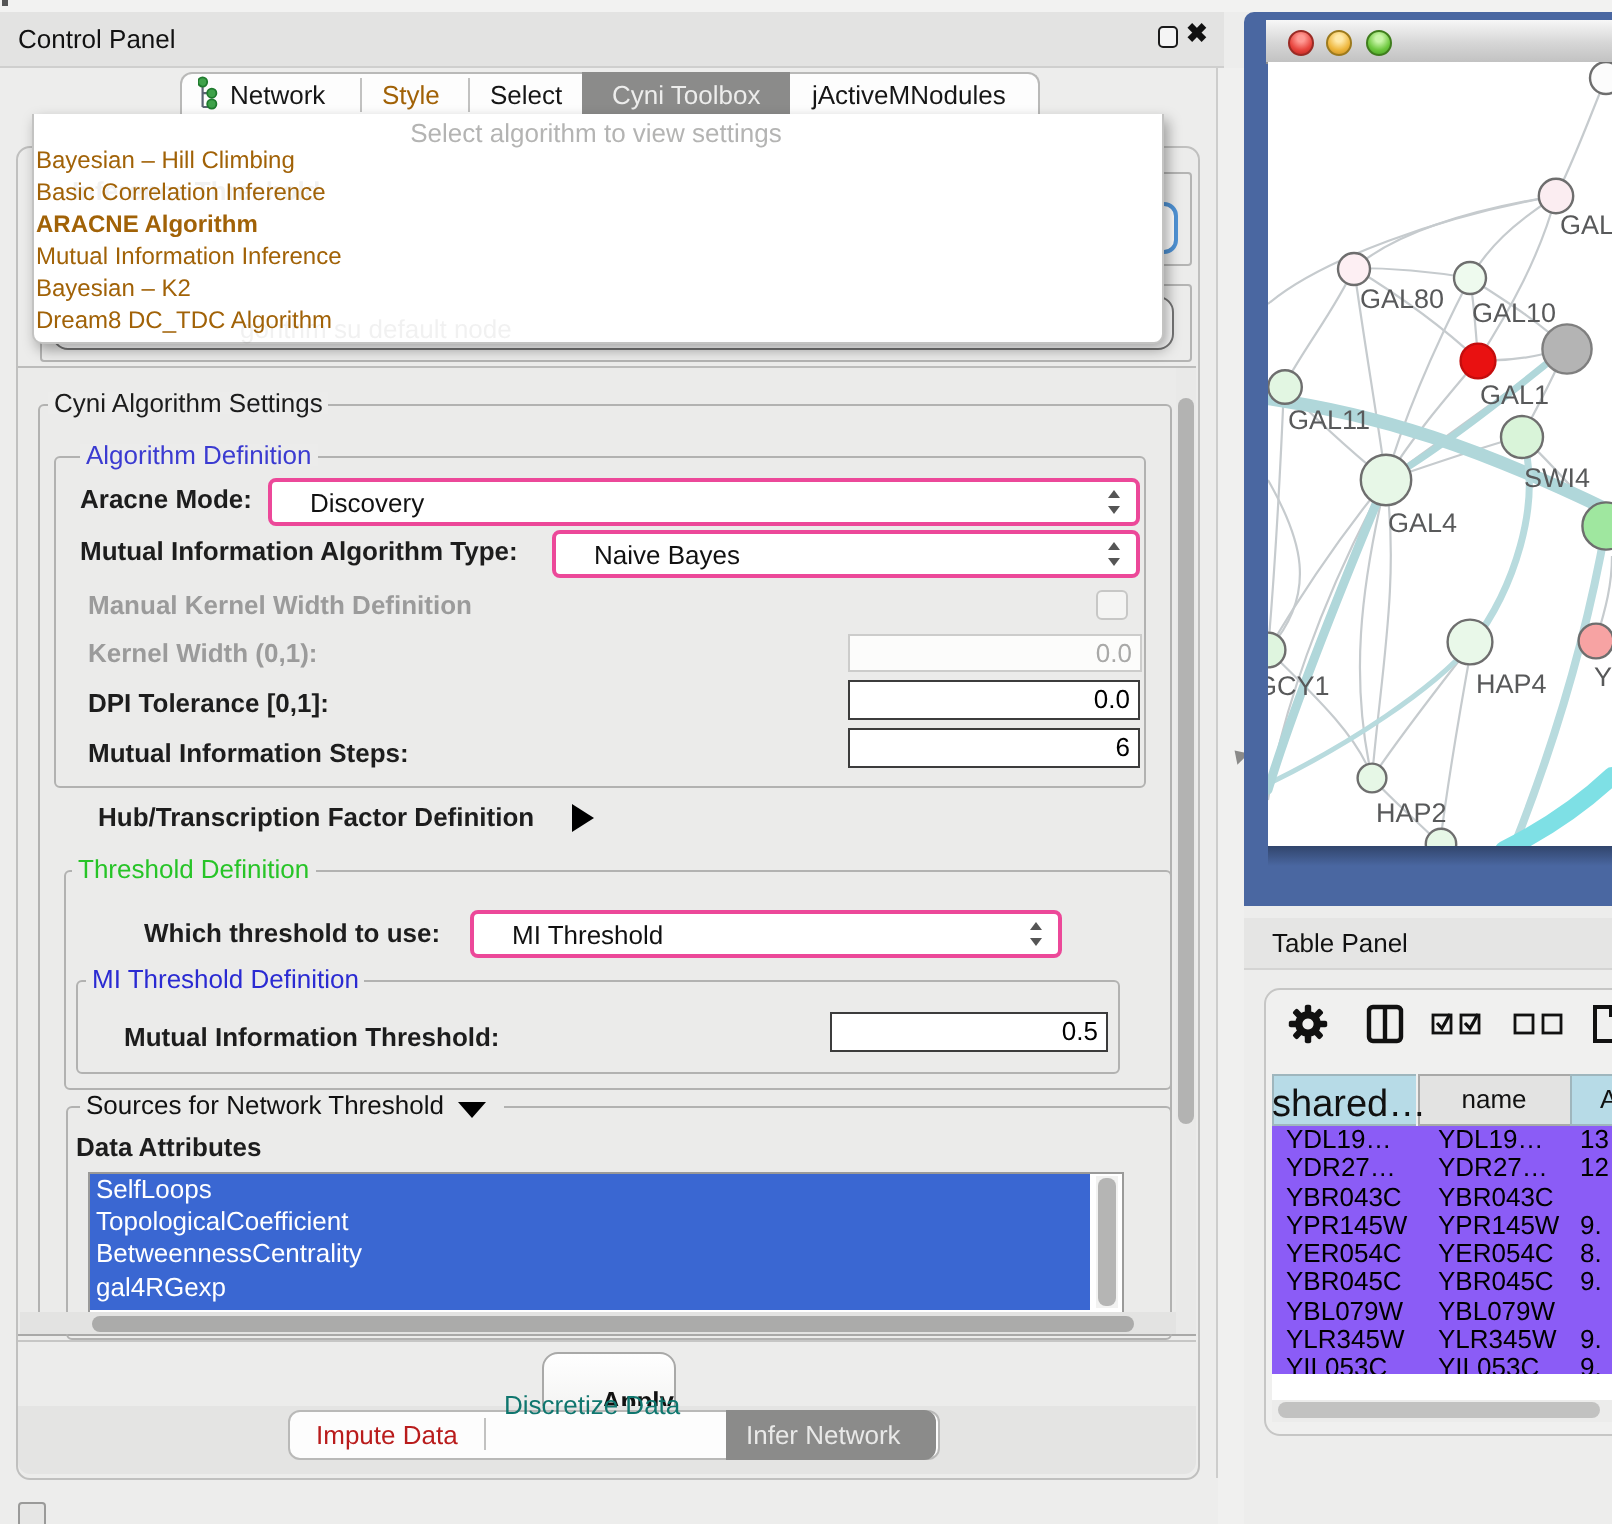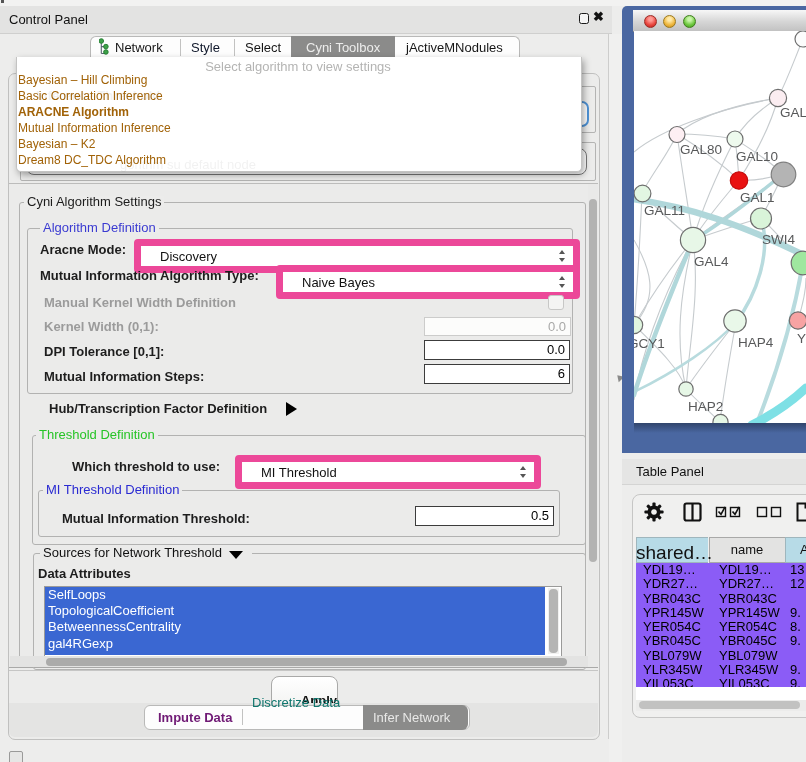--- a/index.html
+++ b/index.html
@@ -1,20 +1,20 @@
 <!DOCTYPE html>
 <html><head><meta charset="utf-8">
 <style>
   html,body{margin:0;padding:0;width:806px;height:762px;overflow:hidden;
     font-family:"Liberation Sans",sans-serif;background:#ededec;}
   .abs{position:absolute;}
   .lbl{position:absolute;font-size:13px;color:#1d1d1d;white-space:nowrap;}
   .bold{font-weight:bold;}
   .gray{color:#9b9b9b;}
-  .combo{position:absolute;background:#fff;border:7px solid #ec4899;border-radius:4px;
+  .combo{position:absolute;background:#fff;border:2px solid #ec4899;border-radius:4px;
     font-size:13px;color:#111;}
   .combo .tx{position:absolute;left:19px;top:3px;}
   .updn{position:absolute;right:7px;top:50%;width:7px;height:12px;margin-top:-6px;}
   .updn:before{content:"";position:absolute;left:0;top:0;border:3.5px solid transparent;border-bottom:4.5px solid #555;border-top:none;}
   .updn:after{content:"";position:absolute;left:0;bottom:0;border:3.5px solid transparent;border-top:4.5px solid #555;border-bottom:none;}
   .field{position:absolute;background:#fff;font-size:13px;text-align:right;}
   .gbox{position:absolute;border:1px solid #b2b2b1;border-radius:3px;}
   .gtitle{position:absolute;background:#ececeb;padding:0 3px;font-size:13px;white-space:nowrap;line-height:11px;}
 </style></head>
 <body>
@@ -32,21 +32,21 @@
 <div class="abs" style="left:180px;top:39px;width:1px;height:17px;background:#c2c2c1"></div>
 <div class="abs" style="left:234px;top:39px;width:1px;height:17px;background:#c2c2c1"></div>
 <div class="abs" style="left:291px;top:36px;width:104px;height:23px;background:#8b8b8a"></div>
 <svg class="abs" style="left:99px;top:38px" width="13" height="17" viewBox="0 0 13 17">
   <path d="M2.3 5 L2.3 15.5 M2.3 8.6 L6.7 8.6 M2.3 15.5 L6.7 15.5" stroke="#5a6472" stroke-width="1.1" fill="none"></path>
   <circle cx="2.3" cy="3" r="2.3" fill="#3fa24a" stroke="#1f7a2e" stroke-width="0.9"></circle>
   <circle cx="6.9" cy="8.6" r="2.3" fill="#3fa24a" stroke="#1f7a2e" stroke-width="0.9"></circle>
   <circle cx="6.9" cy="14" r="2.3" fill="#3fa24a" stroke="#1f7a2e" stroke-width="0.9"></circle>
 </svg>
 <div class="lbl" style="left:115px;top:40px;color:#161616">Network</div>
-<div class="lbl" style="left:191px;top:40px;color:#0f172a">Style</div>
+<div class="lbl" style="left:191px;top:40px;color:#a16207">Style</div>
 <div class="lbl" style="left:245px;top:40px;color:#161616">Select</div>
 <div class="lbl" style="left:306px;top:40px;color:#ededec">Cyni Toolbox</div>
 <div class="lbl" style="left:406px;top:40px;color:#161616">jActiveMNodules</div>
 
 <div class="abs" style="left:8px;top:73px;width:590px;height:665px;border:1px solid #c0c0bf;border-radius:7px;background:#ececeb"></div>
 
 <div class="abs" style="left:20px;top:86px;width:574px;height:45px;border:1px solid #b4b4b3;border-radius:2px"></div>
 <div class="abs" style="left:30px;top:101px;right:212px;height:22px;border:2.5px solid #4f93d6;border-radius:7px;background:#fff;width:555px;left:30px"></div>
 <div class="abs" style="left:20px;top:142px;width:574px;height:37px;border:1px solid #b4b4b3;border-radius:2px"></div>
 <div class="abs" style="left:26px;top:148px;width:559px;height:25px;border:1.5px solid #777;border-radius:8px;background:#fff"></div>
@@ -111,21 +111,21 @@
 
 <div class="abs" style="left:10px;top:656px;width:578px;height:11px;background:#e3e3e2"></div>
 <div class="abs" style="left:46px;top:657.5px;width:521px;height:8px;background:#ababaa;border-radius:4px"></div>
 
 <div class="abs" style="left:271px;top:676px;width:65px;height:16px;border:1px solid #a9a9a8;border-radius:8px;background:linear-gradient(#ffffff,#f2f2f1);text-align:right;font-size:13px;font-weight:bold;color:#111;padding-top:16px">Apply</div>
 
 <div class="abs" style="left:9px;top:703px;width:589px;height:34px;background:#e4e4e3;border-radius:0 0 6px 6px"></div>
 <div class="abs" style="left:144px;top:705px;width:324px;height:23px;background:#fdfdfd;border:1px solid #b9b9b8;border-radius:6px"></div>
 <div class="abs" style="left:242px;top:709px;width:1px;height:16px;background:#c2c2c1"></div>
 <div class="abs" style="left:363px;top:705px;width:105px;height:25px;background:#8b8b8a;border-radius:0 6px 6px 0"></div>
-<div class="lbl bold" style="left:158px;top:710px;color:#701a75;font-weight:bold">Impute Data</div>
+<div class="lbl bold" style="left:158px;top:710px;color:#b91c1c;font-weight:normal">Impute Data</div>
 <div class="lbl" style="left:252px;top:695px;color:#0f766e">Discretize Data</div>
 <div class="lbl" style="left:373px;top:710px;color:#e9e9e8">Infer Network</div>
 
 <div class="abs" style="left:9px;top:751px;width:12px;height:12px;border:1.6px solid #9a9a99;border-radius:2px;background:#e6e6e5"></div>
 
 <div class="abs" style="left:16px;top:57px;width:564px;height:114px;background:#fff;border:1px solid #c3c3c2;border-top:none;border-radius:0 0 5px 5px;box-shadow:2px 3px 7px rgba(0,0,0,0.35)"></div>
 <div class="abs" style="left:16px;top:59px;width:564px;text-align:center;font-size:13px;color:#b4b4b3">Select algorithm to view settings</div>
 <div class="abs" style="left:36px;top:88px;font-size:13px;color:rgba(60,60,60,0.07);font-weight:bold">Inference Threshold</div>
 <div class="abs" style="left:120px;top:157px;font-size:13px;color:rgba(60,60,60,0.07);font-weight:normal">gorithm su default node</div>
 <div class="abs" style="left:18px;top:71.5px;font-size:12px;color:#a16207;line-height:16px">Bayesian – Hill Climbing<br>Basic Correlation Inference<br><b>ARACNE Algorithm</b><br>Mutual Information Inference<br>Bayesian – K2<br>Dream8 DC_TDC Algorithm</div>

